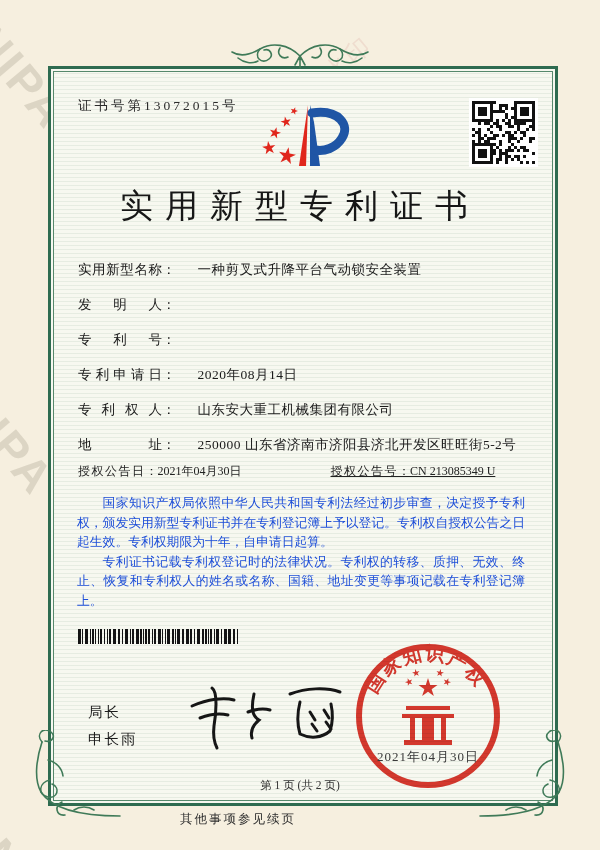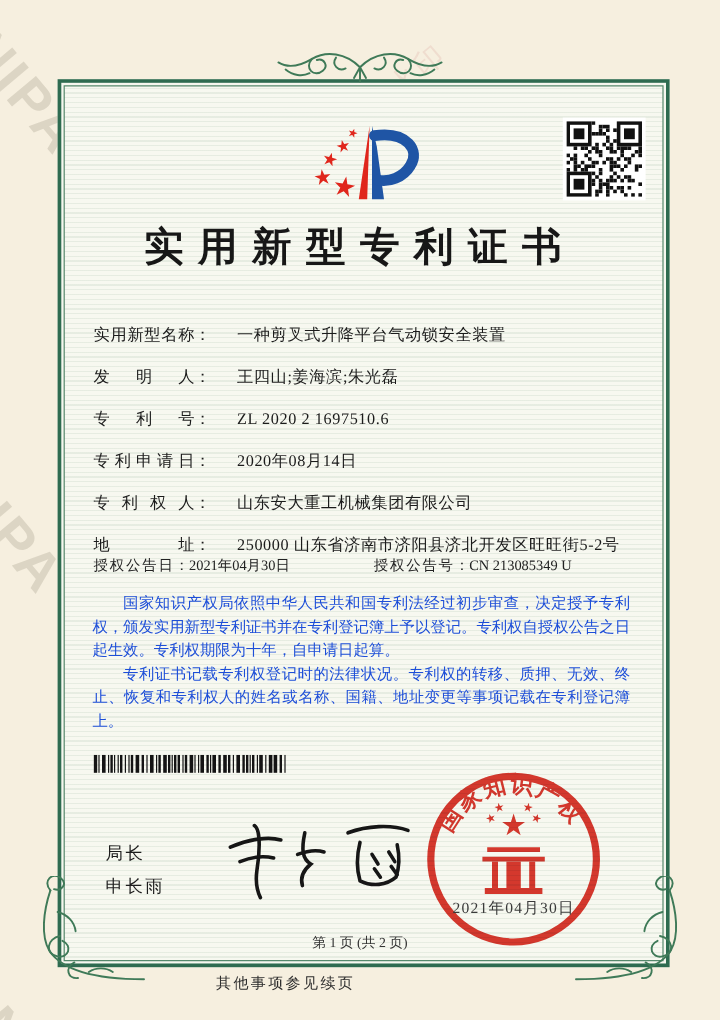--- a/index.html
+++ b/index.html
@@ -15,29 +15,29 @@
       transform-origin:left top;pointer-events:none;white-space:nowrap;}
   
   #frame{position:absolute;left:48px;top:66px;width:504px;height:734px;
       border:3px solid #2e6b50;
       box-shadow:inset 0 0 0 2px #f6f7ef, inset 0 0 0 3px #56886c;
       background:
         repeating-linear-gradient(180deg, rgba(84,132,98,0.10) 0px, rgba(84,132,98,0.10) 1px, rgba(255,255,255,0) 1px, rgba(255,255,255,0) 4px),
         #f7f8f0;}
   .cert-no{position:absolute;left:78px;top:97px;font-size:13.5px;letter-spacing:3px;color:#2b2b2b;}
   .title{position:absolute;left:0;top:184px;width:600px;text-align:center;font-size:33px;
-         font-weight:700;letter-spacing:12px;color:#171717;}
+         font-weight:400;letter-spacing:12px;color:#171717;}
   
   .fields{position:absolute;left:78px;top:252px;width:452px;font-size:13.5px;color:#1b1b1b;}
-  .frow{height:35px;display:flex;align-items:flex-end;line-height:17px;}
+  .frow{height:35px;display:flex;align-items:center;line-height:17px;}
   .flabel{display:inline-block;width:84px;text-align:justify;text-align-last:justify;}
   .fcolon{display:inline-block;margin:0 2px 0 0;}
   .fvalue{display:inline-block;margin-left:20px;letter-spacing:0.5px;}
   .grantrow{position:absolute;left:78px;top:463px;width:452px;font-size:12px;display:flex;line-height:17px;}
-  .gpair2{margin-left:70px;}
+  .gpair2{margin-left:89px;text-decoration:underline;}
   .glabel{letter-spacing:1.5px;}
   
   .body-text{position:absolute;left:77px;top:494px;width:448px;font-size:12.8px;line-height:19.5px;
              text-align:justify;color:#1d4ed8;}
   .body-text p{margin:0;text-indent:2em;}
   
   #barcode{position:absolute;left:78px;top:629px;}
   #qr{position:absolute;left:469px;top:98px;background:#fff;padding:3px;}
   
   .signer{position:absolute;left:88px;top:699px;font-size:14.5px;color:#1d1d1d;letter-spacing:2px;line-height:27px;}
@@ -92,20 +92,21 @@
     <g class="green">
       <path d="M92,86 C62,86 26,82 13,62 C6,50 8,30 14,12"></path>
       <path d="M14,12 c-7,-8 2,-16 9,-10 c5,4 1,11 -6,9"></path>
       <path d="M22,50 c-11,2 -13,15 -2,17 c9,2 13,-9 4,-13"></path>
       <path d="M34,72 c-8,4 -6,14 3,13"></path>
       <path d="M20,30 c8,2 14,8 15,16"></path>
       <path d="M46,80 c6,-4 14,-4 20,0"></path>
     </g>
   </svg>
 
+  <div class="cert-no">证书号第13072015号</div>
 
   <svg class="abs" style="left:246px;top:100px;" width="112" height="76" viewBox="0 0 112 76">
     <defs>
       <path id="star" d="M0,-1 L0.224,-0.309 L0.951,-0.309 L0.363,0.118 L0.588,0.809 L0,0.382 L-0.588,0.809 L-0.363,0.118 L-0.951,-0.309 L-0.224,-0.309 Z"></path>
     </defs>
 
     <path d="M62,5 L53,66 L60,66 Z" fill="#e0261c"></path>
     <path d="M64,5 L64,66 L74,66 L68,22 Z" fill="#1f55a5"></path>
     <path d="M66,13 C94,9 104,26 96,38 C90,48 78,52 69,50" stroke="#1f55a5" stroke-width="9" fill="none" stroke-linecap="round"></path>
 
@@ -251,26 +252,24 @@
 
   <div class="fields">
     <div class="frow">
       <span class="flabel">实用新型名称</span>
         <span class="fcolon">：</span>
         <span class="fvalue">一种剪叉式升降平台气动锁安全装置</span>
     </div>
     <div class="frow">
       <span class="flabel">发明人</span>
         <span class="fcolon">：</span>
-        <span class="fvalue">王四山;姜海滨;朱光磊</span>
     </div>
     <div class="frow">
       <span class="flabel">专利号</span>
         <span class="fcolon">：</span>
-        <span class="fvalue">ZL 2020 2 1697510.6</span>
     </div>
     <div class="frow">
       <span class="flabel">专利申请日</span>
         <span class="fcolon">：</span>
         <span class="fvalue">2020年08月14日</span>
     </div>
     <div class="frow">
       <span class="flabel">专利权人</span>
         <span class="fcolon">：</span>
         <span class="fvalue">山东安大重工机械集团有限公司</span>

